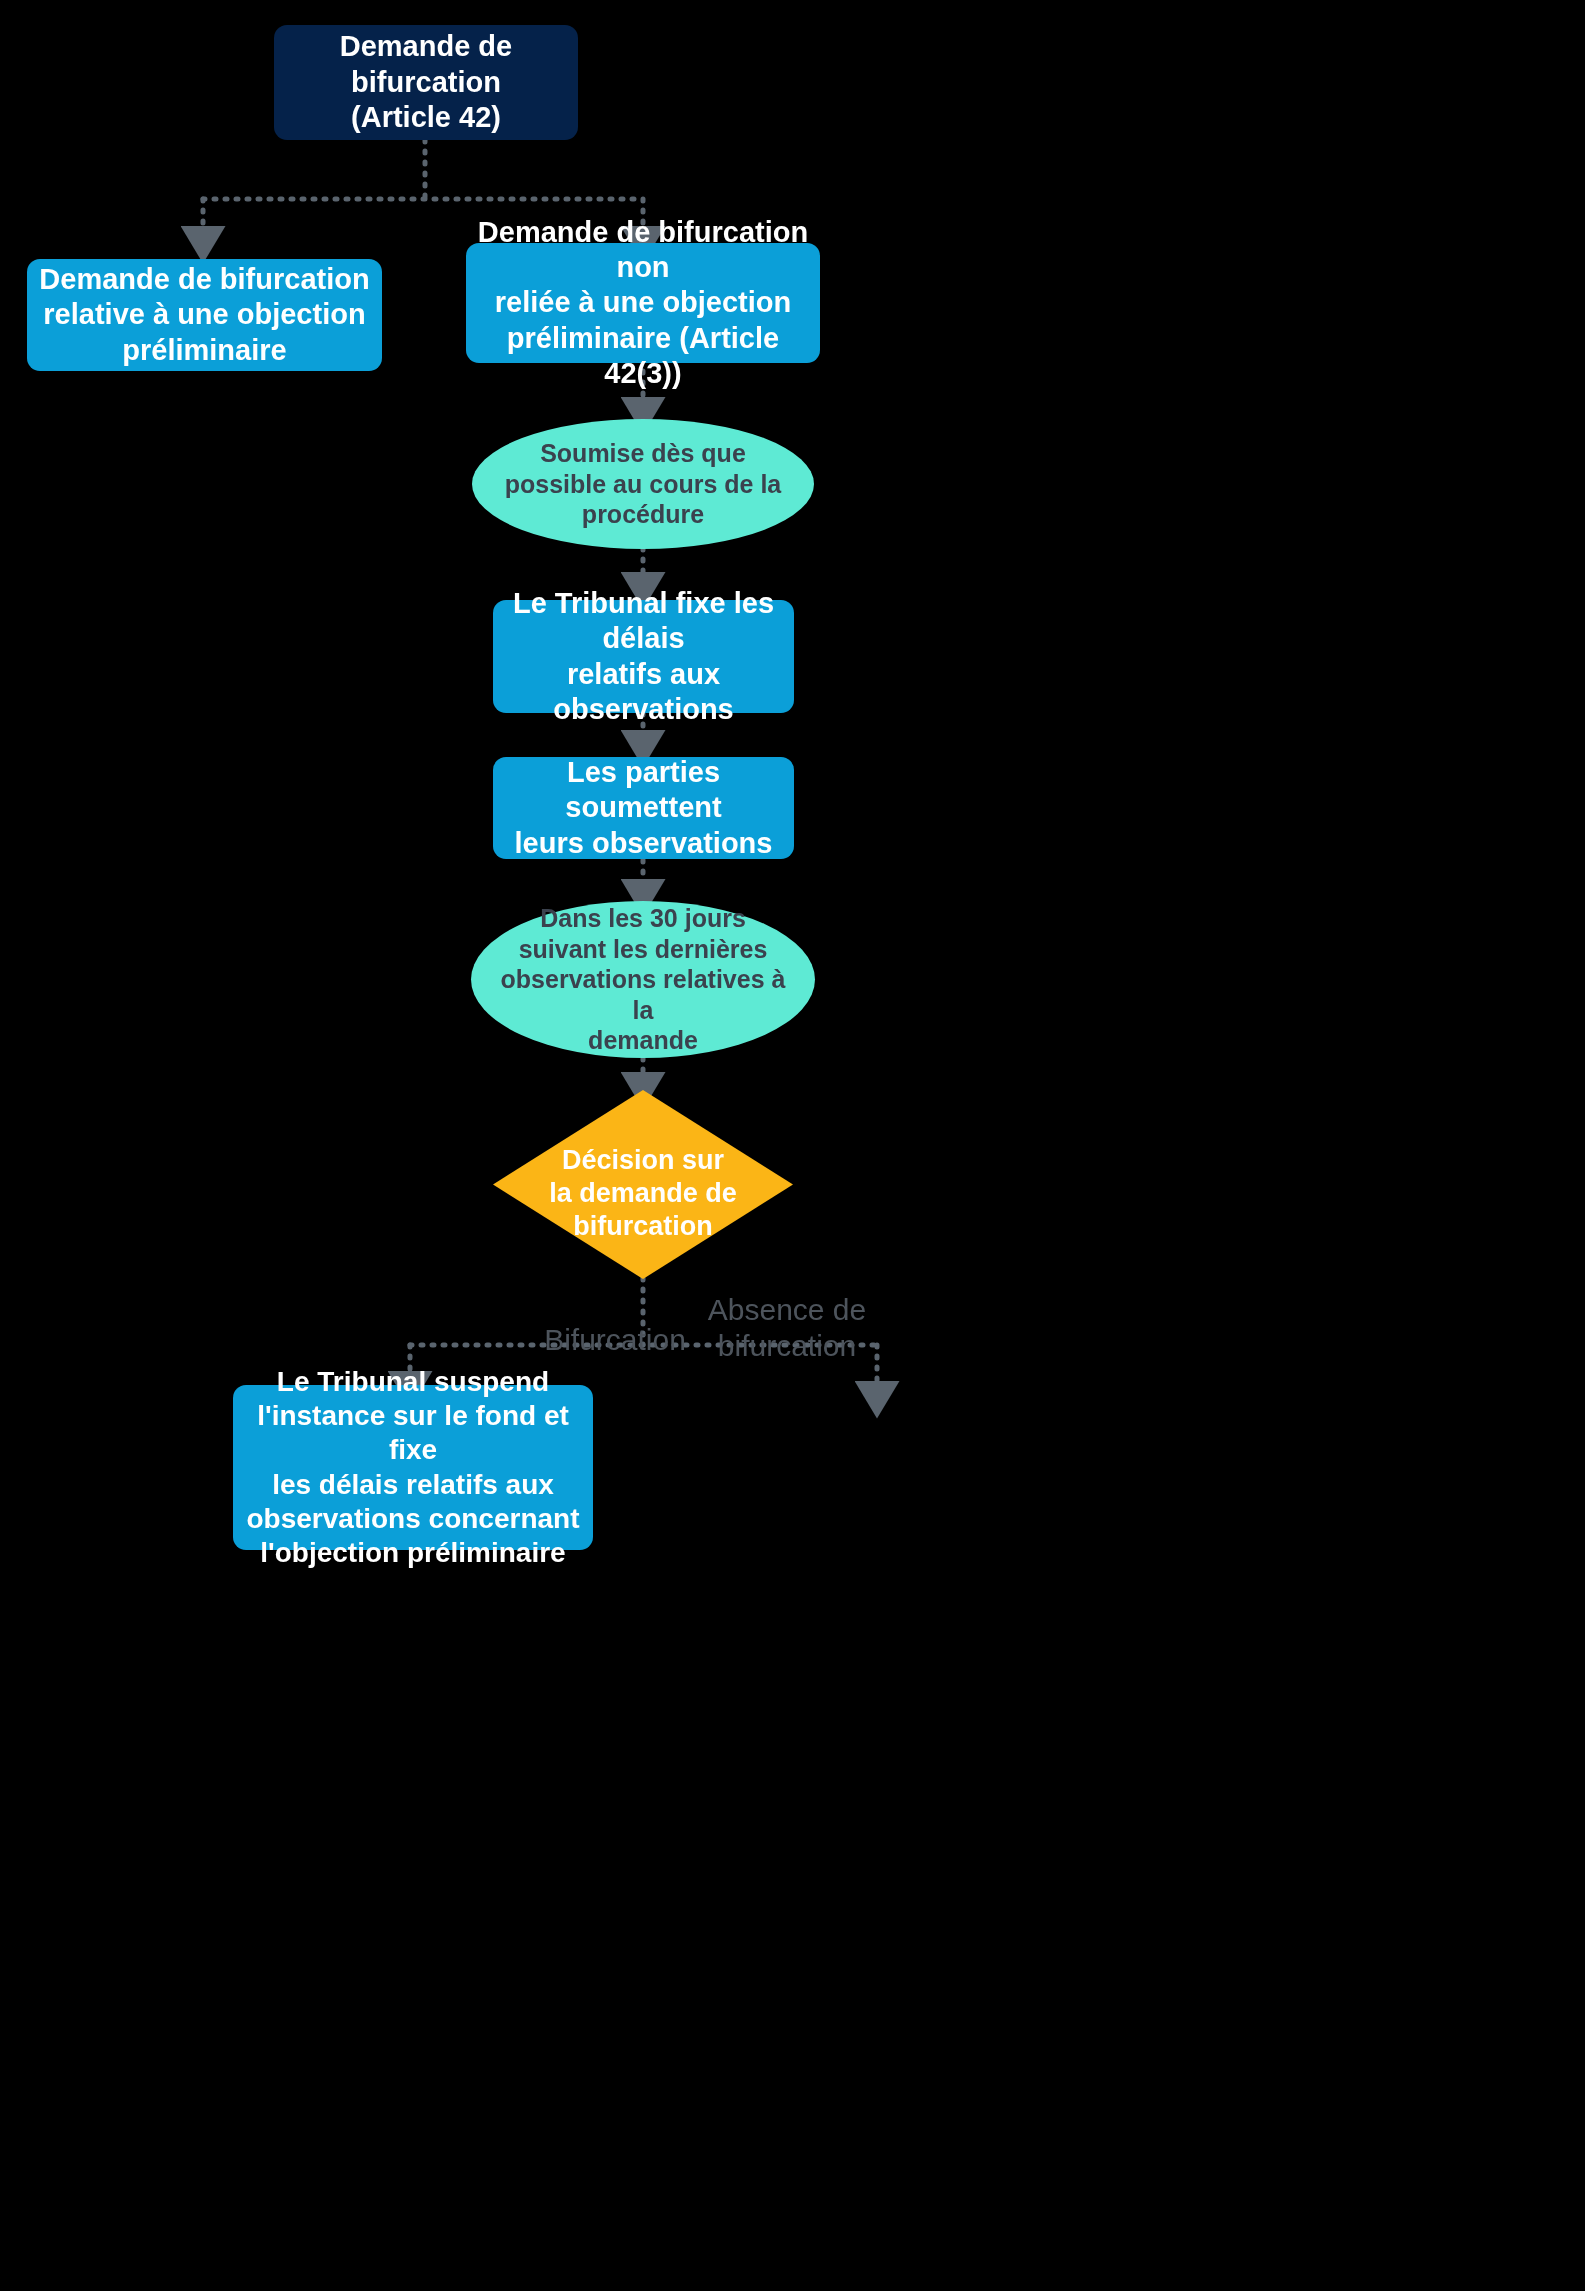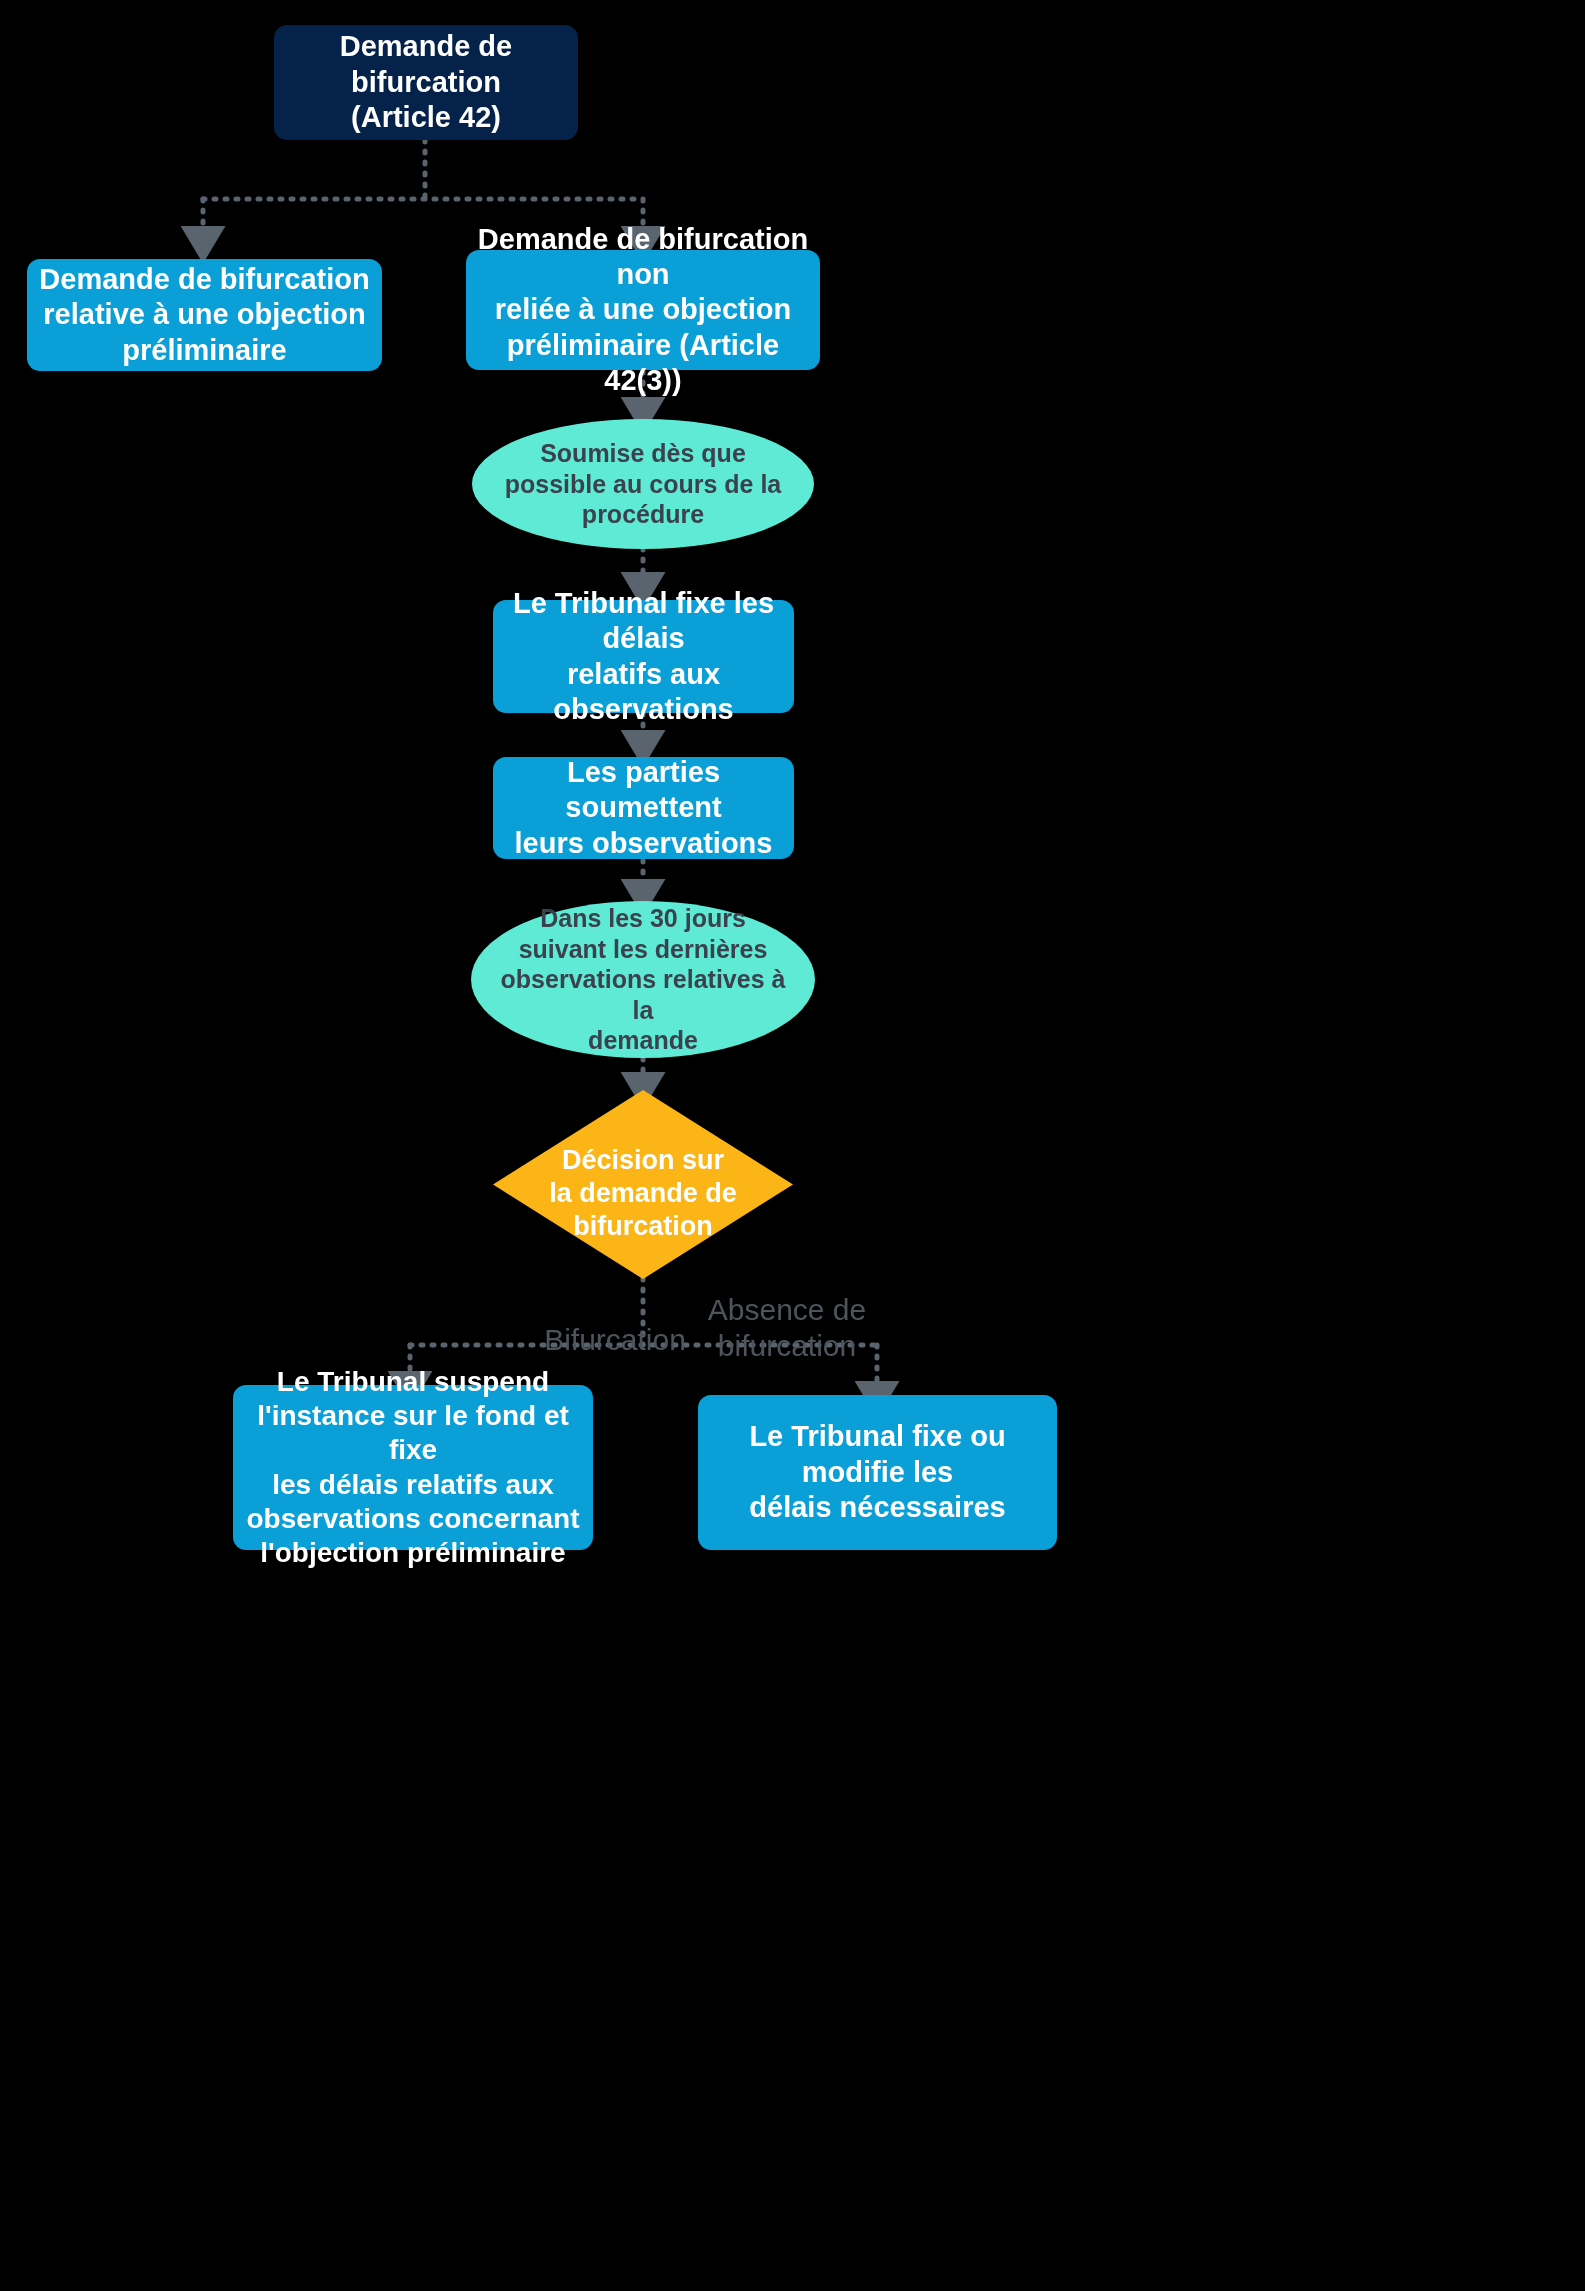--- a/index.html
+++ b/index.html
@@ -123,21 +123,21 @@
     </g>
   </svg>
 
   <div class="node box root" style="left:274px; top:25px; width:304px; height:115px;">Demande de bifurcation
 (Article 42)</div>
 
   <div class="node box process" style="left:27px; top:259px; width:355px; height:112px;">Demande de bifurcation
 relative à une objection
 préliminaire</div>
 
-  <div class="node box process" style="left:466px; top:250px; width:354px; height:120px;">Demande de bifurcation non
+  <div class="node box process" style="left:466px; top:243px; width:354px; height:120px;">Demande de bifurcation non
 reliée à une objection
 préliminaire (Article 42(3))</div>
 
   <div class="node ellipse" style="left:472px; top:419px; width:342px; height:130px; padding:0 30px;">Soumise dès que
 possible au cours de la
 procédure</div>
 
   <div class="node box process" style="left:493px; top:600px; width:301px; height:113px;">Le Tribunal fixe les délais
 relatifs aux observations</div>
 
@@ -160,16 +160,14 @@
 
   <div class="edge-label" style="left:662px; top:1292px; width:250px;">Absence de
 bifurcation</div>
 
   <div class="node box process" style="left:233px; top:1385px; width:360px; height:165px; font-size:28px;">Le Tribunal suspend
 l'instance sur le fond et fixe
 les délais relatifs aux
 observations concernant
 l'objection préliminaire</div>
 
-  <div class="node box process" style="left:698px; top:1395px; width:359px; height:155px;">Le Tribunal fixe ou modifie les
-délais nécessaires</div>
 
 </div>
 
 </body></html>

